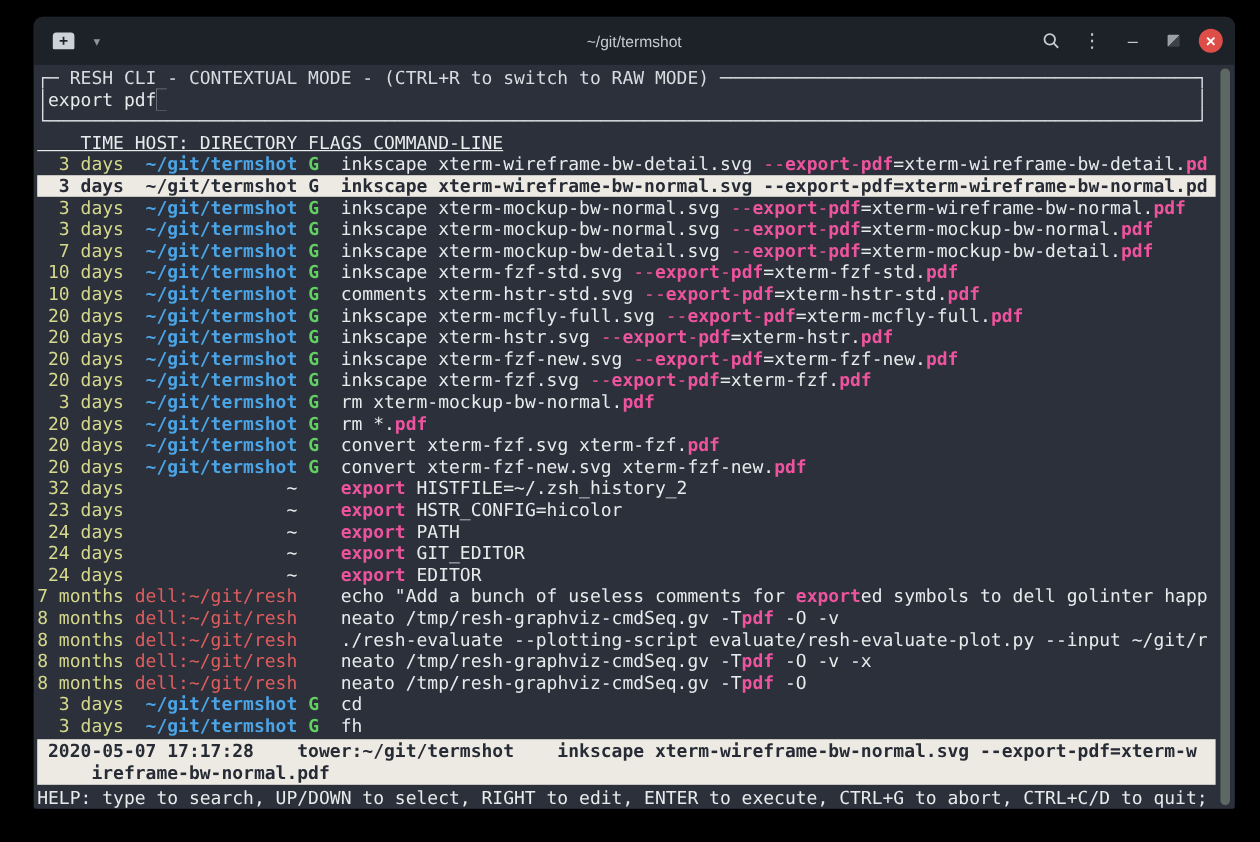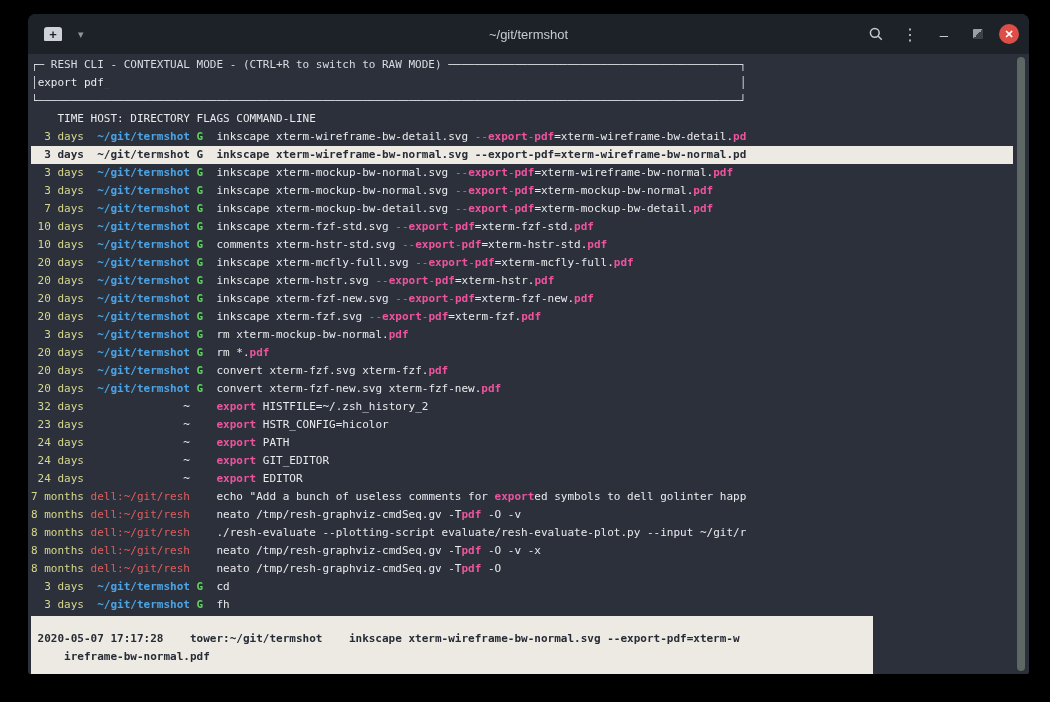--- a/index.html
+++ b/index.html
@@ -20,39 +20,39 @@
   .caret{color:#8f959e;font-size:11px}
   .tb-title{position:absolute;left:0;right:0;text-align:center;pointer-events:none}
   .tb-right{margin-left:auto;display:flex;align-items:center;gap:8px;margin-right:10px;z-index:2}
   .tb-btn{width:26px;height:24px;display:flex;align-items:center;justify-content:center;color:#c6cad2}
   .kebab{font-size:16px}
   .minim{font-size:15px}
   .restore-glyph{width:10px;height:10px;background:linear-gradient(135deg,#9aa0a8 50%,rgba(154,160,168,.25) 50%);border-radius:1px}
   .closebtn{width:20px;height:20px;border-radius:50%;background:var(--closered);color:#fff;
     font-size:11px;font-weight:bold;display:flex;align-items:center;justify-content:center}
   .content{position:absolute;left:0;top:40px;right:0;bottom:0;
-    font-family:"DejaVu Sans Mono",monospace;font-size:11px;line-height:18px;
+    font-family:"DejaVu Sans Mono",monospace;font-size:15px;line-height:18px;
     color:var(--fg);padding:2px 0 0 3px;overflow:hidden}
   .line{white-space:pre;height:18px}
   .border{color:var(--border)}
   .q{color:var(--fg)}
   .cursor{background:var(--fg);color:var(--bg)}
-  .hdr{white-space:pre;height:18px;}
+  .hdr{white-space:pre;height:18px;text-decoration:underline}
   .row{white-space:pre;height:18px;width:982px;overflow:hidden}
   .t{color:var(--yellow)}
   .host-local{color:var(--blue);font-weight:bold}
   .host-home{color:var(--fg)}
   .host-remote{color:var(--red)}
   .flag{color:var(--green);font-weight:bold}
   .c{color:var(--fg)}
   .m{color:var(--pink);font-weight:bold}
   .d{color:var(--pink)}
   .row.sel{background:var(--sel)}
   .row.sel span{color:var(--seltext) !important;font-weight:bold}
-  .status{background:var(--sel);color:var(--seltext);font-weight:bold;width:842px;padding:14px 0;margin-top:2px}
+  .status{background:var(--sel);color:var(--seltext);font-weight:bold;width:982px;padding:1px 0;margin-top:2px}
   .status div{white-space:pre;height:18px}
   .help{white-space:pre;height:18px;margin-top:2px}
   .scrollbar{position:absolute;right:4px;top:3px;bottom:3px;width:8px;border-radius:4px;background:#5d6865}
 </style>
 </head>
 <body style="--bg: #2b303b; --titlebar: #1d2128; --fg: #e9eaec; --pink: #ee549e; --blue: #4ba4e5; --red: #e15d5d; --green: #63cf63; --yellow: #d6d88c; --sel: #edeae3; --seltext: #262b35; --closered: #de4e49;">
 
 <div class="window">
   <div class="titlebar">
     <div class="tb-left">
@@ -117,15 +117,16 @@
         <div class="row"><span class="t">8 months</span> <span class="host-remote">dell:~/git/resh</span> <span class="flag"> </span>  <span class="c">./resh-evaluate --plotting-script evaluate/resh-evaluate-plot.py --input ~/git/r</span></div>
         <div class="row"><span class="t">8 months</span> <span class="host-remote">dell:~/git/resh</span> <span class="flag"> </span>  <span class="c">neato /tmp/resh-graphviz-cmdSeq.gv -T</span><span class="m">pdf</span><span class="c"> -O -v -x</span></div>
         <div class="row"><span class="t">8 months</span> <span class="host-remote">dell:~/git/resh</span> <span class="flag"> </span>  <span class="c">neato /tmp/resh-graphviz-cmdSeq.gv -T</span><span class="m">pdf</span><span class="c"> -O</span></div>
         <div class="row"><span class="t">  3 days</span> <span class="host-local"> ~/git/termshot</span> <span class="flag">G</span>  <span class="c">cd</span></div>
         <div class="row"><span class="t">  3 days</span> <span class="host-local"> ~/git/termshot</span> <span class="flag">G</span>  <span class="c">fh</span></div>
       </div>
     <div class="status">
       <div id="st1"> 2020-05-07 17:17:28    tower:~/git/termshot    inkscape xterm-wireframe-bw-normal.svg --export-pdf=xterm-w</div>
       <div id="st2">     ireframe-bw-normal.pdf</div>
     </div>
+    <div class="help">HELP: type to search, UP/DOWN to select, RIGHT to edit, ENTER to execute, CTRL+G to abort, CTRL+C/D to quit;</div>
     <div class="scrollbar"></div>
   </div>
 </div>
 
 </body></html>

